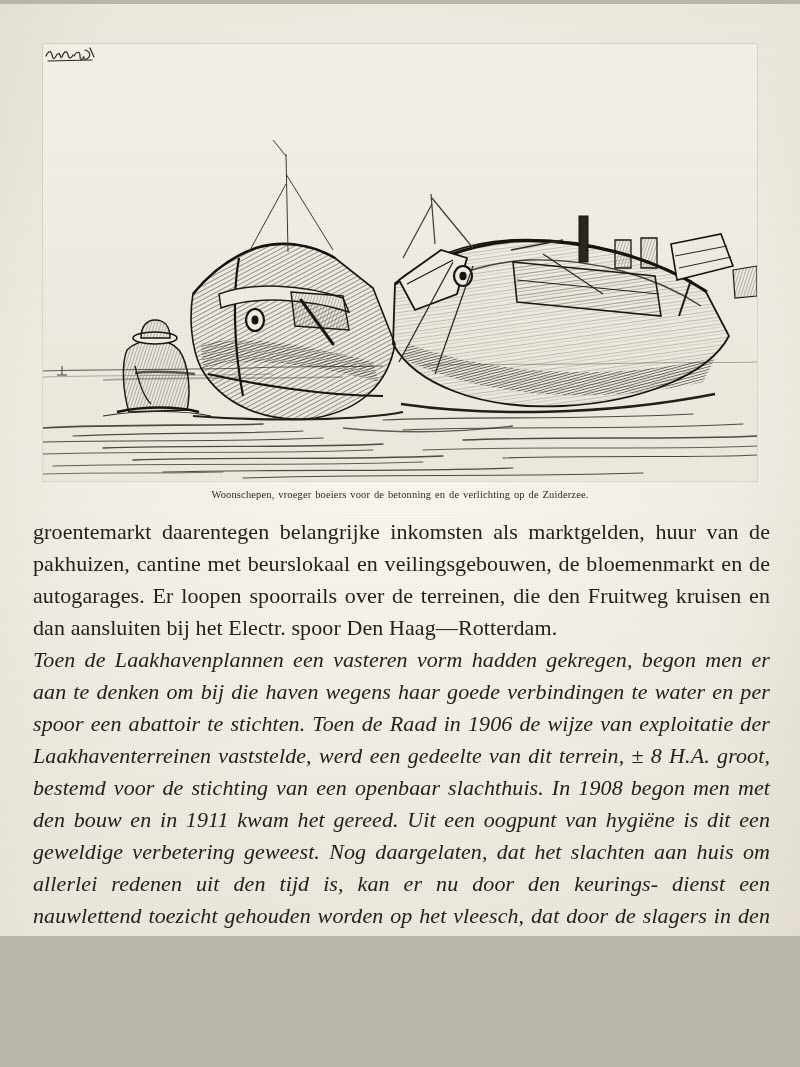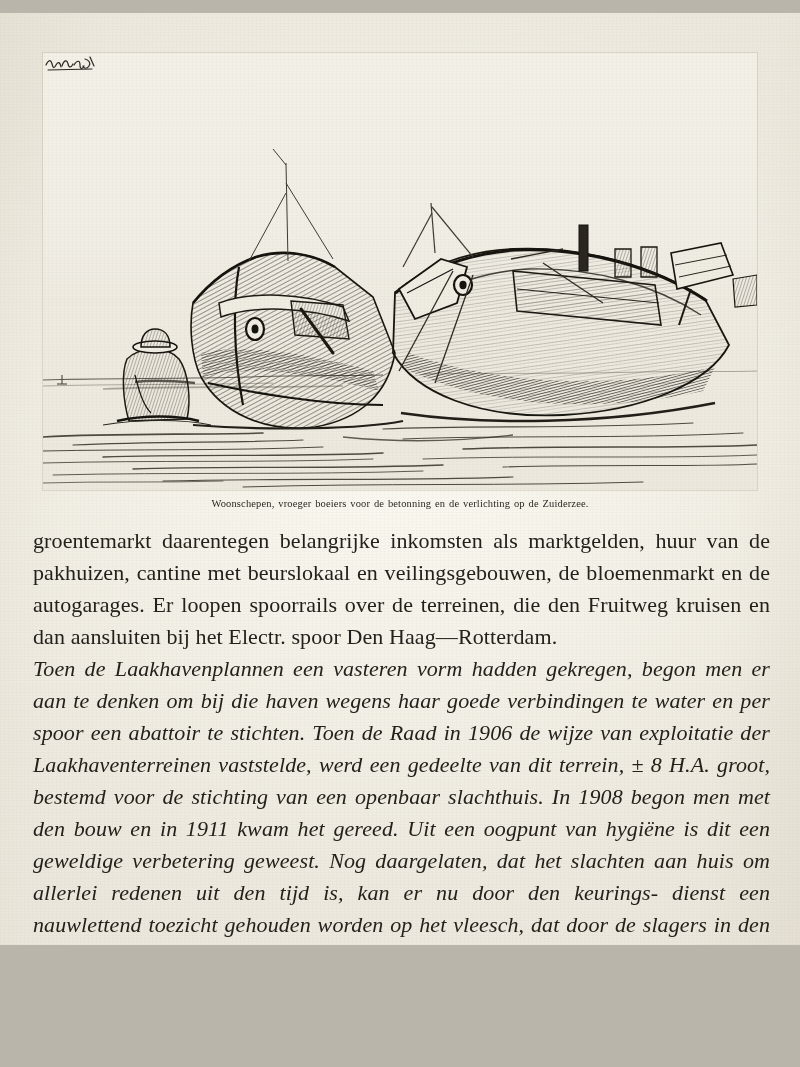--- a/index.html
+++ b/index.html
@@ -8,21 +8,21 @@
     padding: 0;
     background: #b9b5aa;
   }
   body {
     font-family: "Liberation Serif", serif;
   }
   .page {
     position: relative;
     width: 800px;
     height: 932px;
-    margin: 13px auto;
+    margin: 4px auto;
     overflow: hidden;
     background-color: #e9e5da;
     background-image:
       radial-gradient(ellipse 140% 110% at 50% 45%, rgba(255,253,246,0.85) 0%, rgba(243,239,229,0.35) 45%, rgba(214,208,192,0.30) 100%),
       linear-gradient(95deg, rgba(205,198,180,0.30) 0%, rgba(255,255,250,0.0) 12%, rgba(255,255,250,0.0) 88%, rgba(203,196,178,0.32) 100%);
   }
   
   .grain {
     position: absolute;
     inset: 0;

